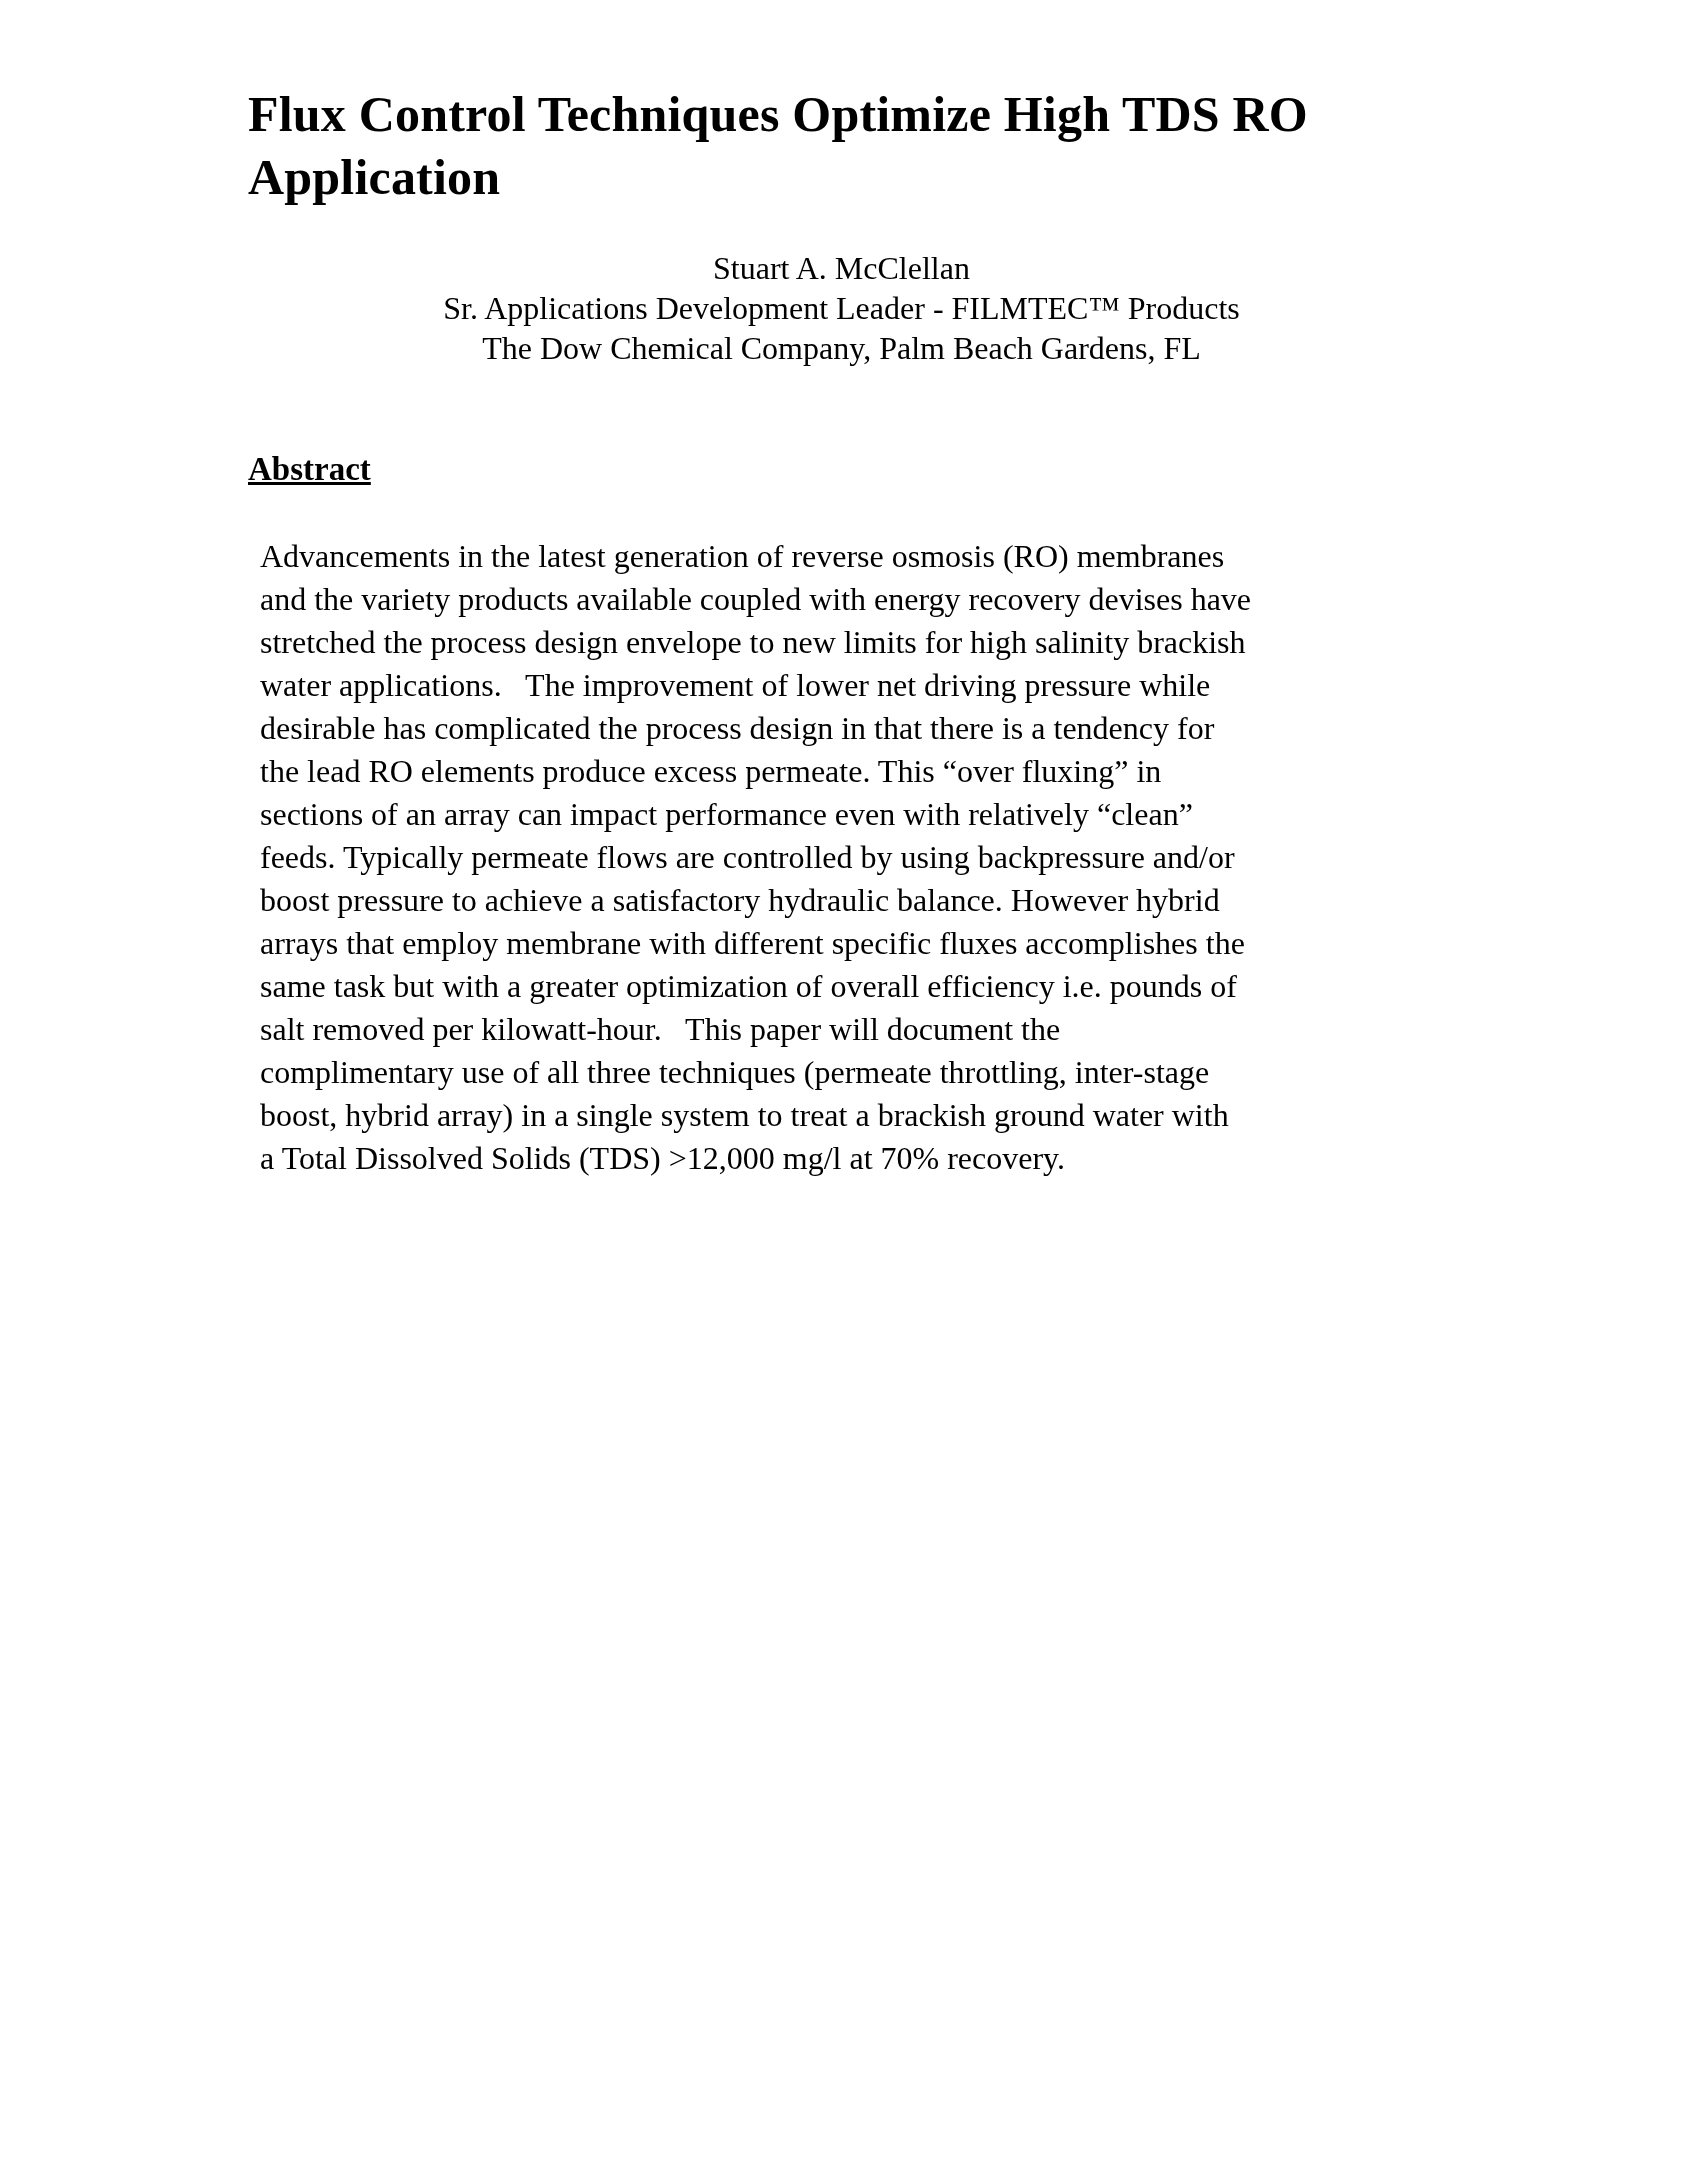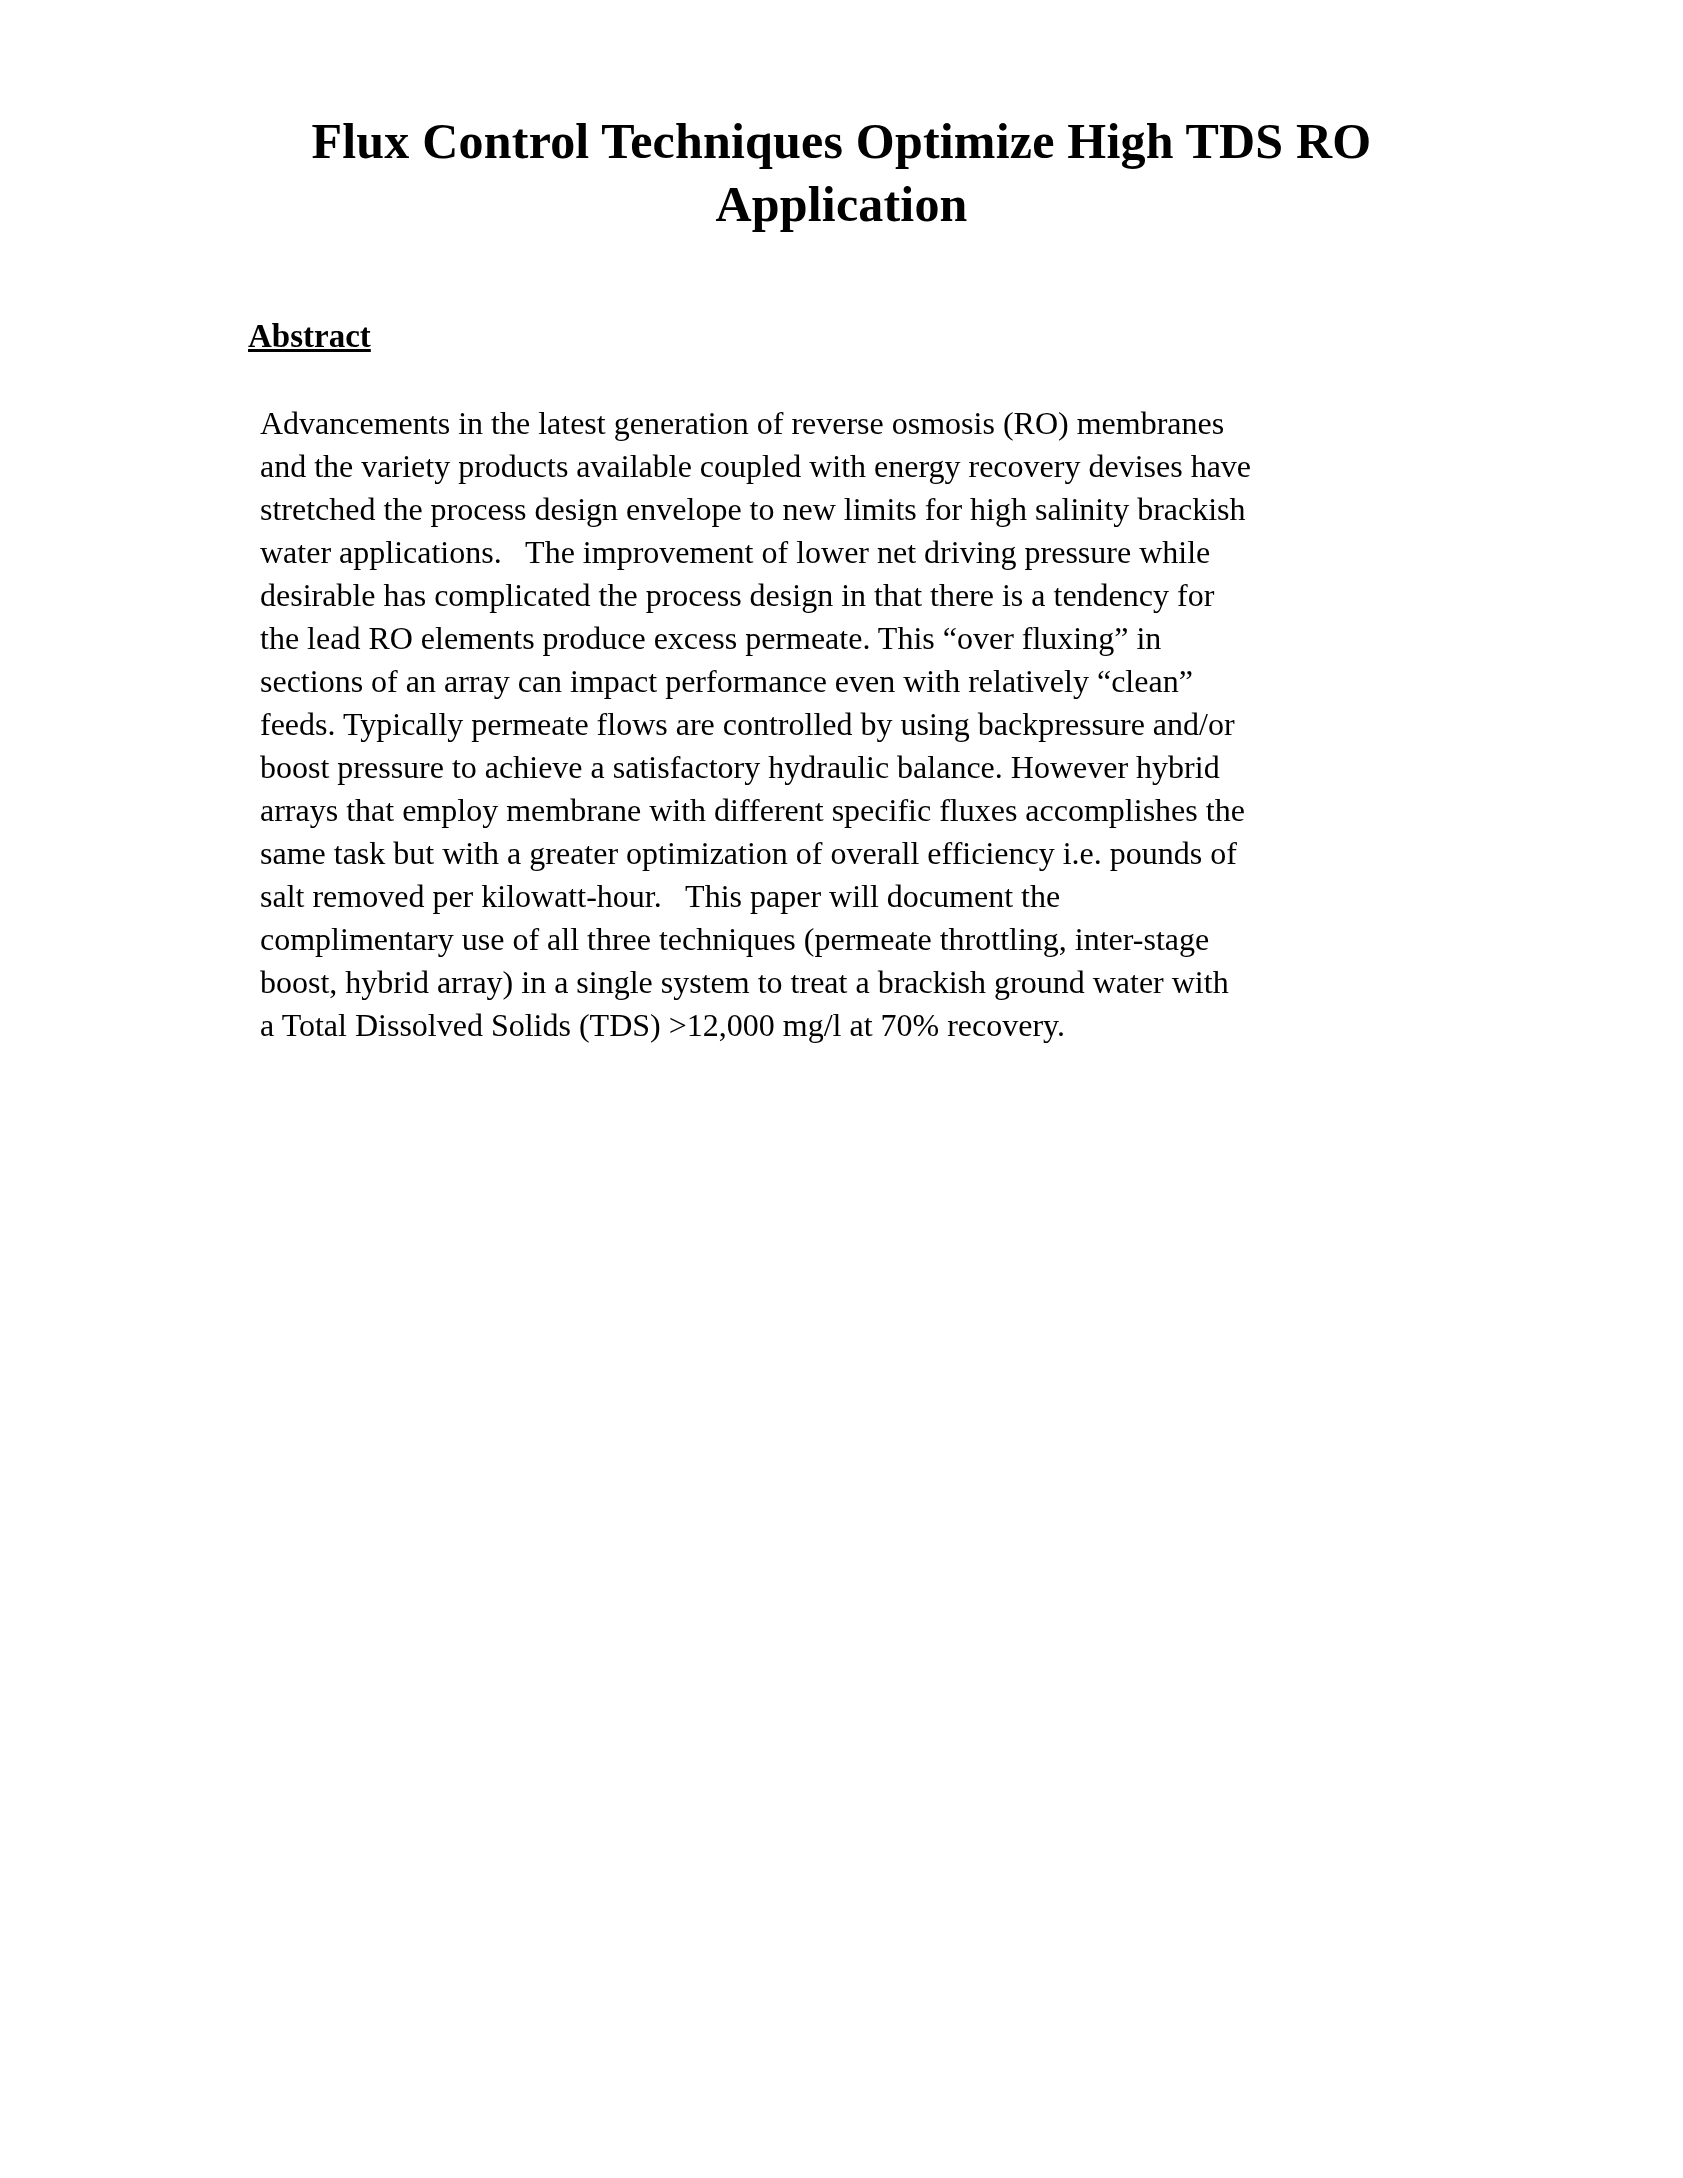--- a/index.html
+++ b/index.html
@@ -17,25 +17,25 @@
   }
   .page {
     box-sizing: border-box;
     width: 1683px;
     height: 2178px;
     padding: 0 248px;
     background: #ffffff;
   }
   .doc-title {
     margin: 0;
-    padding-top: 110px;
+    padding-top: 83px;
     font-size: 50px;
     font-weight: bold;
     line-height: 1.25;
-    text-align: center;
+    text-align: left;
     white-space: pre-line;
     letter-spacing: 0.2px;
   }
   .author-block {
     text-align: center;
     font-size: 32px;
     line-height: 40px;
   }
   .author-block.first {
     margin-top: 34px;
@@ -73,20 +73,25 @@
 </style>
 </head>
 <body>
 
 <div class="page">
 
   <h1 class="doc-title">Flux Control Techniques Optimize High TDS RO
 Application</h1>
 
 
+  <div class="author-block second">
+    <div class="author-name">Stuart A. McClellan</div>
+    <div class="author-affiliation">Sr. Applications Development Leader - FILMTEC™ Products
+The Dow Chemical Company, Palm Beach Gardens, FL</div>
+  </div>
 
   <h2 class="abstract-heading">Abstract</h2>
 
   <p class="abstract-body">Advancements in the latest generation of reverse osmosis (RO) membranes
 and the variety products available coupled with energy recovery devises have
 stretched the process design envelope to new limits for high salinity brackish
 water applications.   The improvement of lower net driving pressure while
 desirable has complicated the process design in that there is a tendency for
 the lead RO elements produce excess permeate. This “over fluxing” in
 sections of an array can impact performance even with relatively “clean”

